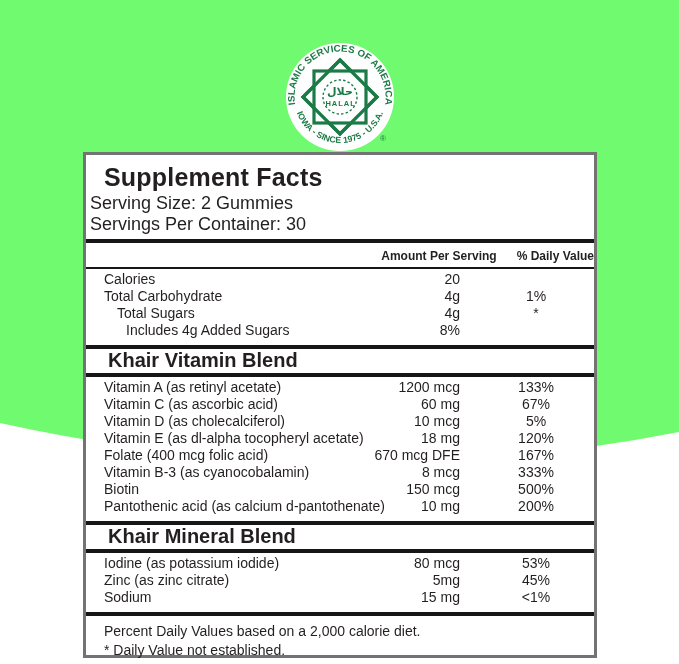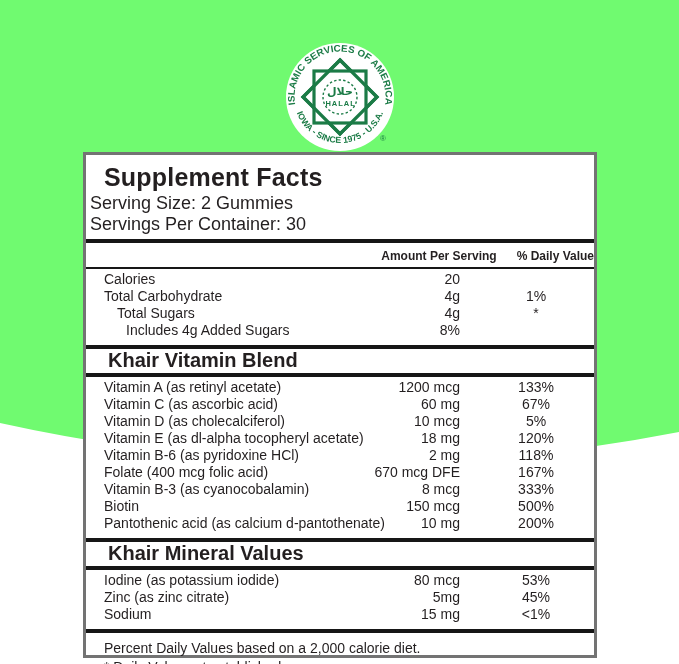--- a/index.html
+++ b/index.html
@@ -126,25 +126,20 @@
         <span class="nm">Vitamin D (as cholecalciferol)</span>
         <span class="amt">10 mcg</span>
         <span class="dv">5%</span>
       </div>
       <div class="row">
         <span class="nm">Vitamin E (as dl-alpha tocopheryl acetate)</span>
         <span class="amt">18 mg</span>
         <span class="dv">120%</span>
       </div>
       <div class="row">
-        <span class="nm">Vitamin B-6 (as pyridoxine HCl)</span>
-        <span class="amt">2 mg</span>
-        <span class="dv">118%</span>
-      </div>
-      <div class="row">
         <span class="nm">Folate (400 mcg folic acid)</span>
         <span class="amt">670 mcg DFE</span>
         <span class="dv">167%</span>
       </div>
       <div class="row">
         <span class="nm">Vitamin B-3 (as cyanocobalamin)</span>
         <span class="amt">8 mcg</span>
         <span class="dv">333%</span>
       </div>
       <div class="row">
@@ -153,21 +148,21 @@
         <span class="dv">500%</span>
       </div>
       <div class="row">
         <span class="nm">Pantothenic acid (as calcium d-pantothenate)</span>
         <span class="amt">10 mg</span>
         <span class="dv">200%</span>
       </div>
     </div>
 
     <div class="r4"></div>
-    <div class="bhead">Khair Mineral Values</div>
+    <div class="bhead">Khair Mineral Blend</div>
     <div class="r4" style="margin-top:2px;"></div>
 
     <div class="rows">
       <div class="row">
         <span class="nm">Iodine (as potassium iodide)</span>
         <span class="amt">80 mcg</span>
         <span class="dv">53%</span>
       </div>
       <div class="row">
         <span class="nm">Zinc (as zinc citrate)</span>

